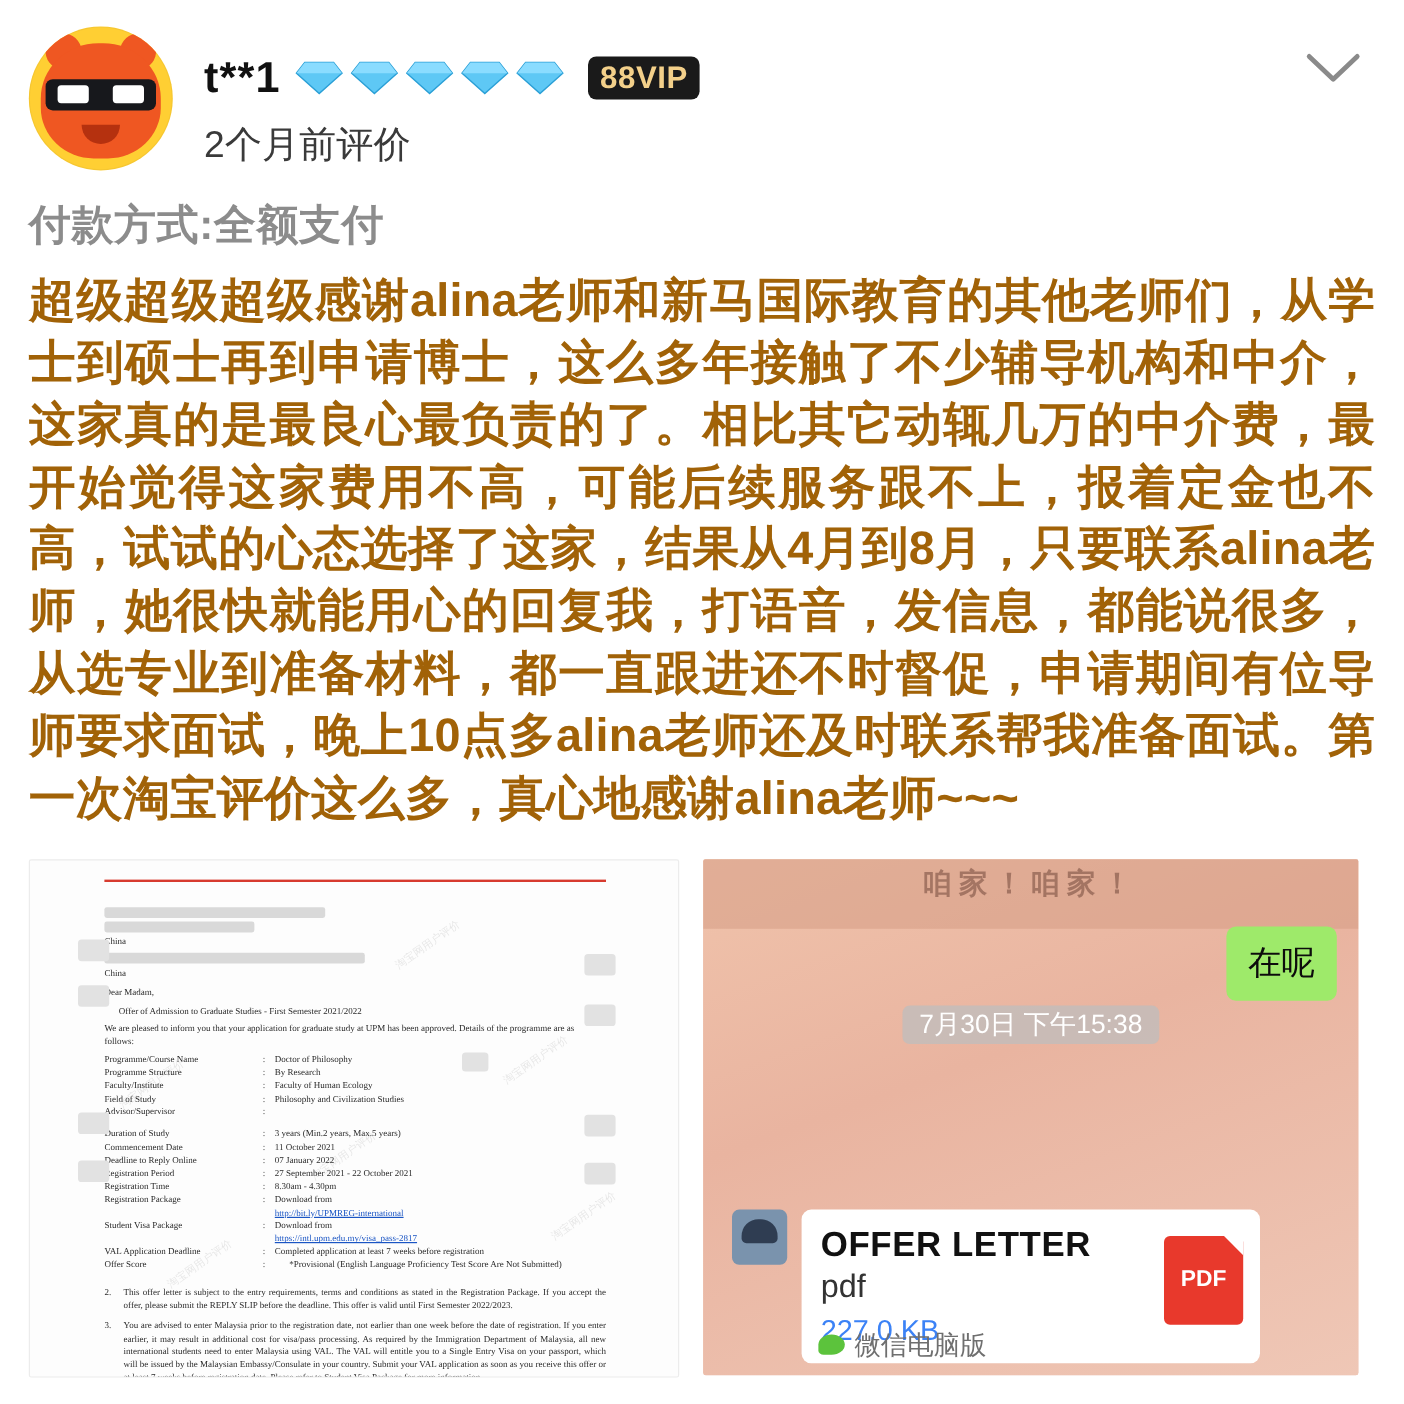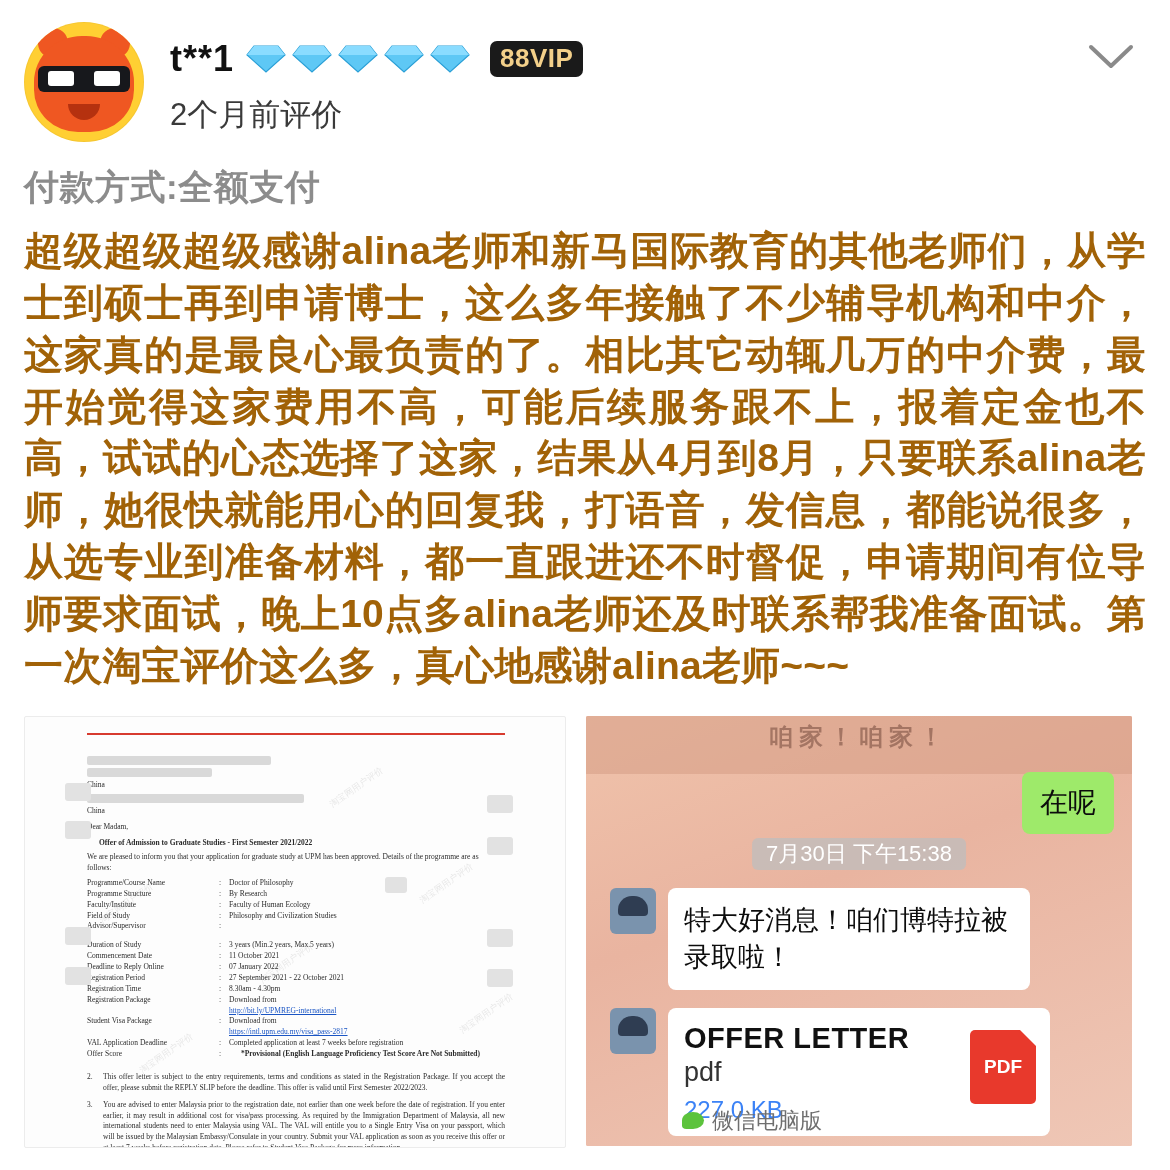--- a/index.html
+++ b/index.html
@@ -17,21 +17,21 @@
   .page {
     position: relative;
     width: 1170px;
     height: 1170px;
     background: #ffffff;
   }
 
   
   .review-header {
     display: flex;
-    align-items: center;
+    align-items: flex-end;
     padding: 22px 24px 0 24px;
     position: relative;
   }
   .avatar {
     width: 120px;
     height: 120px;
     border-radius: 50%;
     background: #ffcf33;
     position: relative;
     flex: 0 0 auto;
@@ -201,21 +201,21 @@
     background: #d9d9d9;
     border-radius: 2px;
     margin: 3px 0;
   }
   .doc .row {
     display: flex;
   }
   .doc .row .k { width: 132px; }
   .doc .row .sep { width: 10px; }
   .doc .row .v { flex: 1; }
-  .doc b { font-weight: bold; padding-left: 12px; }
+  .doc b { font-weight: normal; padding-left: 12px; }
   .doc .para { margin-top: 6px; text-align: justify; }
   .doc .num { display: flex; gap: 6px; }
   .doc .num .n { width: 10px; flex: 0 0 10px; }
   .doc .link { color: #1a55c4; text-decoration: underline; }
   .wm {
     position: absolute;
     color: rgba(120,120,120,0.16);
     font-size: 9px;
     transform: rotate(-35deg);
     white-space: nowrap;
@@ -559,24 +559,20 @@
     <div class="img-card img-right">
       <div class="chat">
         <div class="topbar">
           <div class="t">咱家！咱家！</div>
         </div>
 
         <div class="bubble-out">在呢</div>
 
         <div class="chat-time">7月30日 下午15:38</div>
 
-        <div class="msg-in msg1">
-          <div class="ava"></div>
-          <div class="bub">特大好消息！咱们博特拉被录取啦！</div>
-        </div>
 
         <div class="msg-in msg2">
           <div class="ava"></div>
           <div class="file-card">
             <div class="title">OFFER LETTER</div>
             <div class="sub">pdf</div>
             <div class="size">227.0 KB</div>
             <div class="pdf-icon">PDF</div>
           </div>
         </div>

